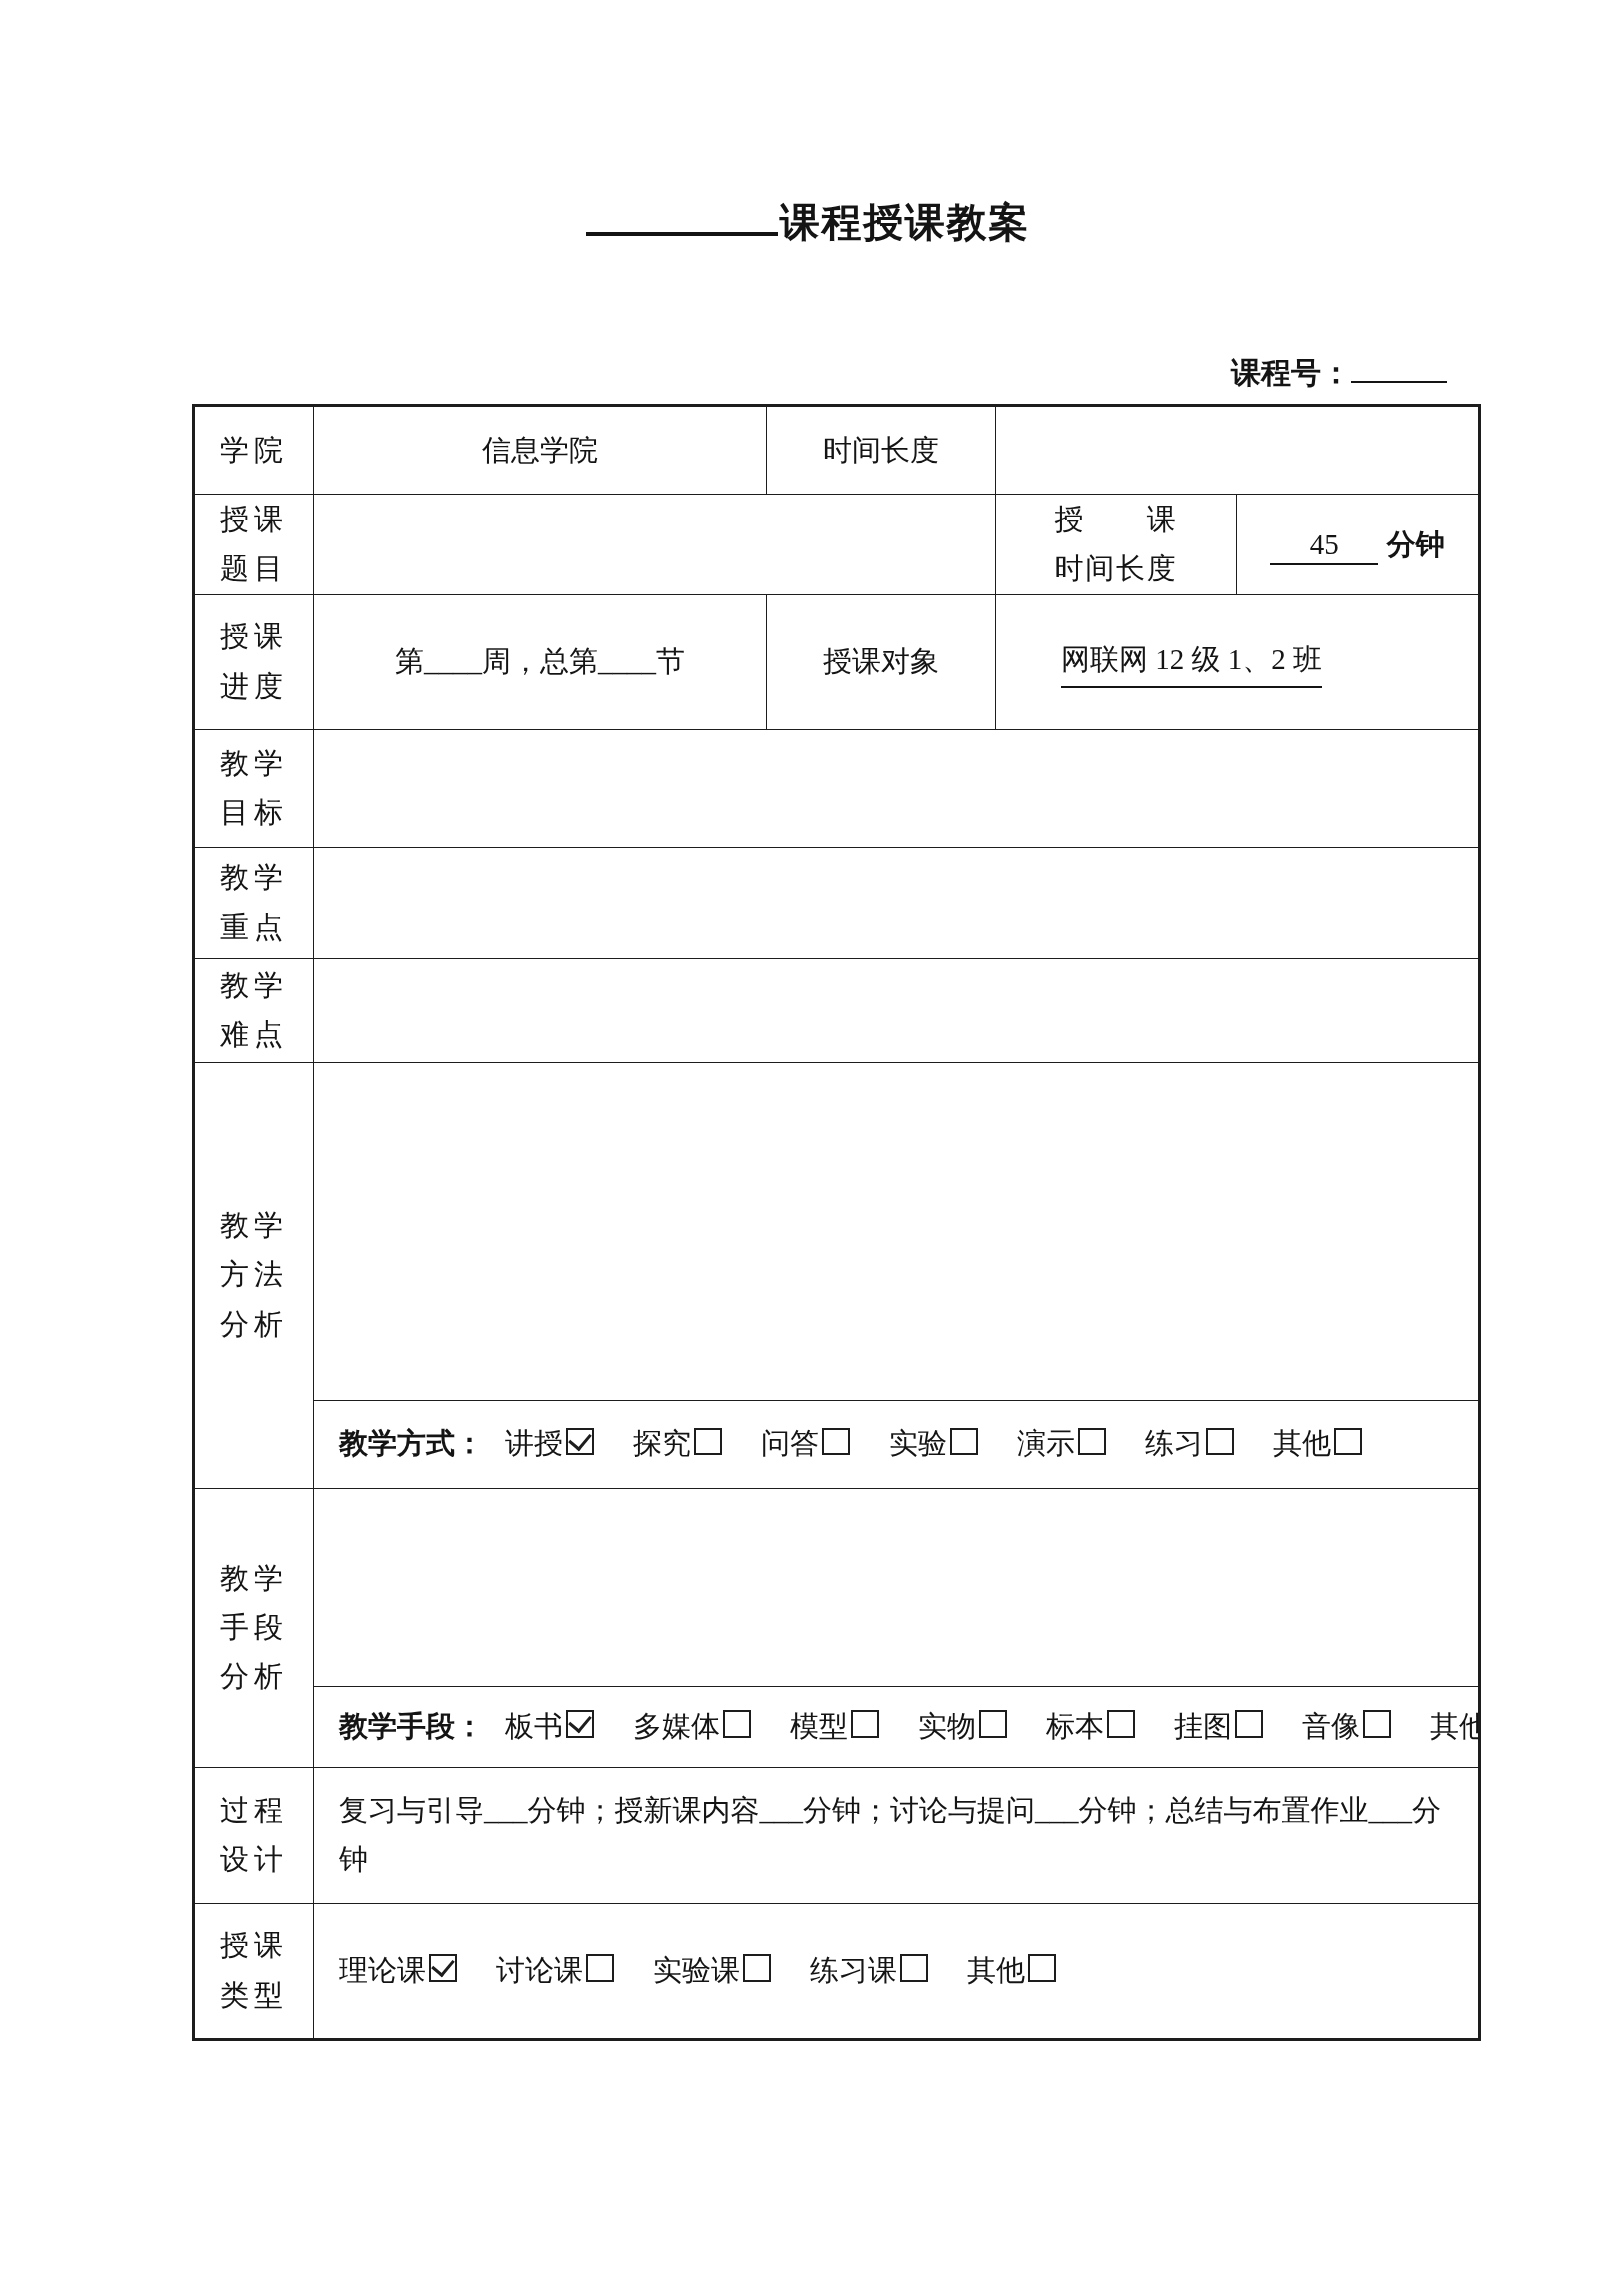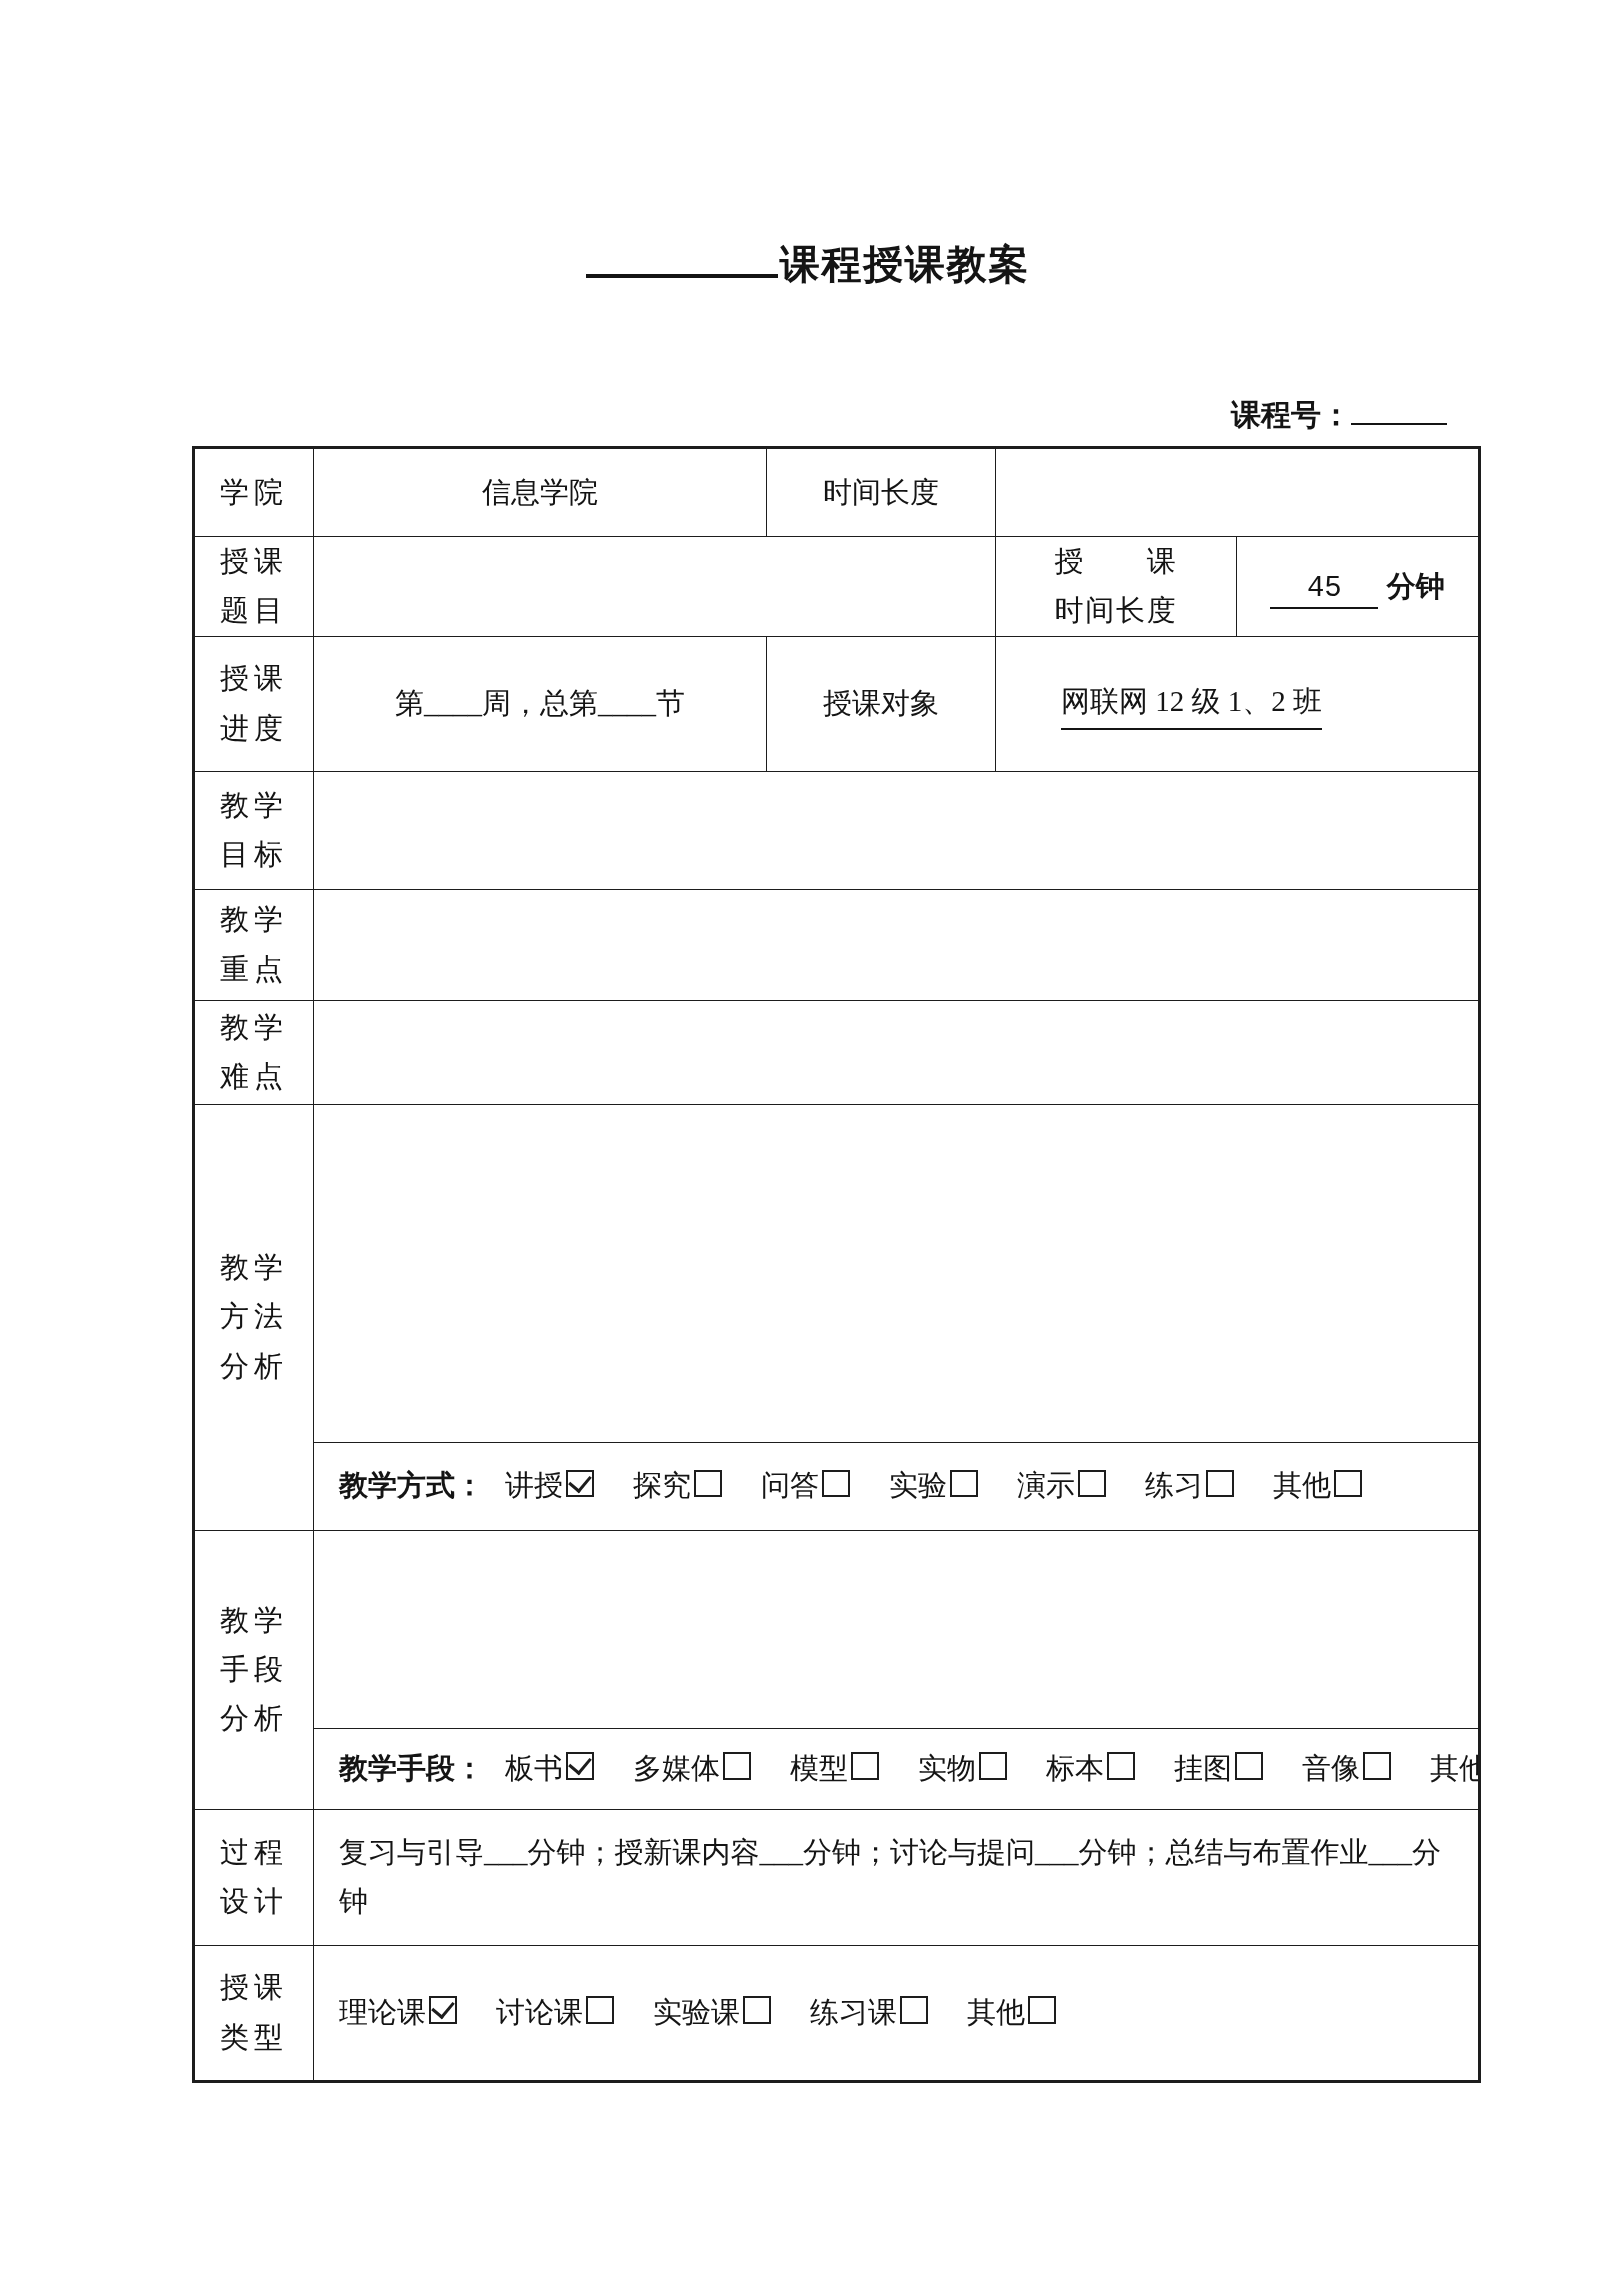--- a/index.html
+++ b/index.html
@@ -3,21 +3,21 @@
 <meta charset="utf-8">
 <style>
   html,body{margin:0;padding:0;}
   body{
     width:1616px;height:2284px;background:#ffffff;position:relative;
     font-family:"Liberation Serif","DejaVu Serif",serif;color:#141414;
     -webkit-font-smoothing:antialiased;
   }
   .doc-title{
     padding-top:195px;text-align:center;
-    font-size:40px;font-weight:bold;letter-spacing:1.7px;white-space:nowrap;margin-top:42px;
+    font-size:40px;font-weight:bold;letter-spacing:1.7px;white-space:nowrap;
   }
   .title-blank{
     display:inline-block;width:192px;height:6.7px;
     border-bottom:4.2px solid #141414;margin-right:1.7px;vertical-align:baseline;
   }
   .course-no-line{
     margin:103px 139px 10px 192px;text-align:right;padding-right:30px;
     font-size:30px;font-weight:bold;white-space:nowrap;
   }
   .course-no-blank{
@@ -32,21 +32,21 @@
     border:1.7px solid #1d1d1d;padding:0;vertical-align:middle;
     text-align:center;font-size:29px;line-height:1.7;overflow:hidden;
   }
   td.label-cell{white-space:pre-line;letter-spacing:5px;}
   td.left-cell{text-align:left;padding-left:25px;padding-right:10px;}
   .underline-text{
     border-bottom:2.5px solid #141414;padding-bottom:8px;display:inline-block;line-height:1.25;margin-left:40px;
   }
   .blank-value{
     display:inline-block;min-width:108px;
-    border-bottom:2.5px solid #141414;line-height:1.3;vertical-align:baseline;font-family:Liberation Mono, monospace;
+    border-bottom:2.5px solid #141414;line-height:1.3;vertical-align:baseline;
   }
   .unit{margin-left:8.4px;font-weight:bold;}
   .time-label{white-space:pre-line;letter-spacing:1.7px;}
   .cb-line{white-space:nowrap;}
   .cb-prefix{margin-right:21px;font-weight:bold;}
   .cb-item{margin-right:39px;white-space:nowrap;}
   .cb-item:last-child{margin-right:16px;}
   .checkbox{
     display:inline-block;width:23.6px;height:23.6px;border:2.5px solid #1d1d1d;
     position:relative;margin-left:3.4px;vertical-align:-1.7px;background:#fff;

